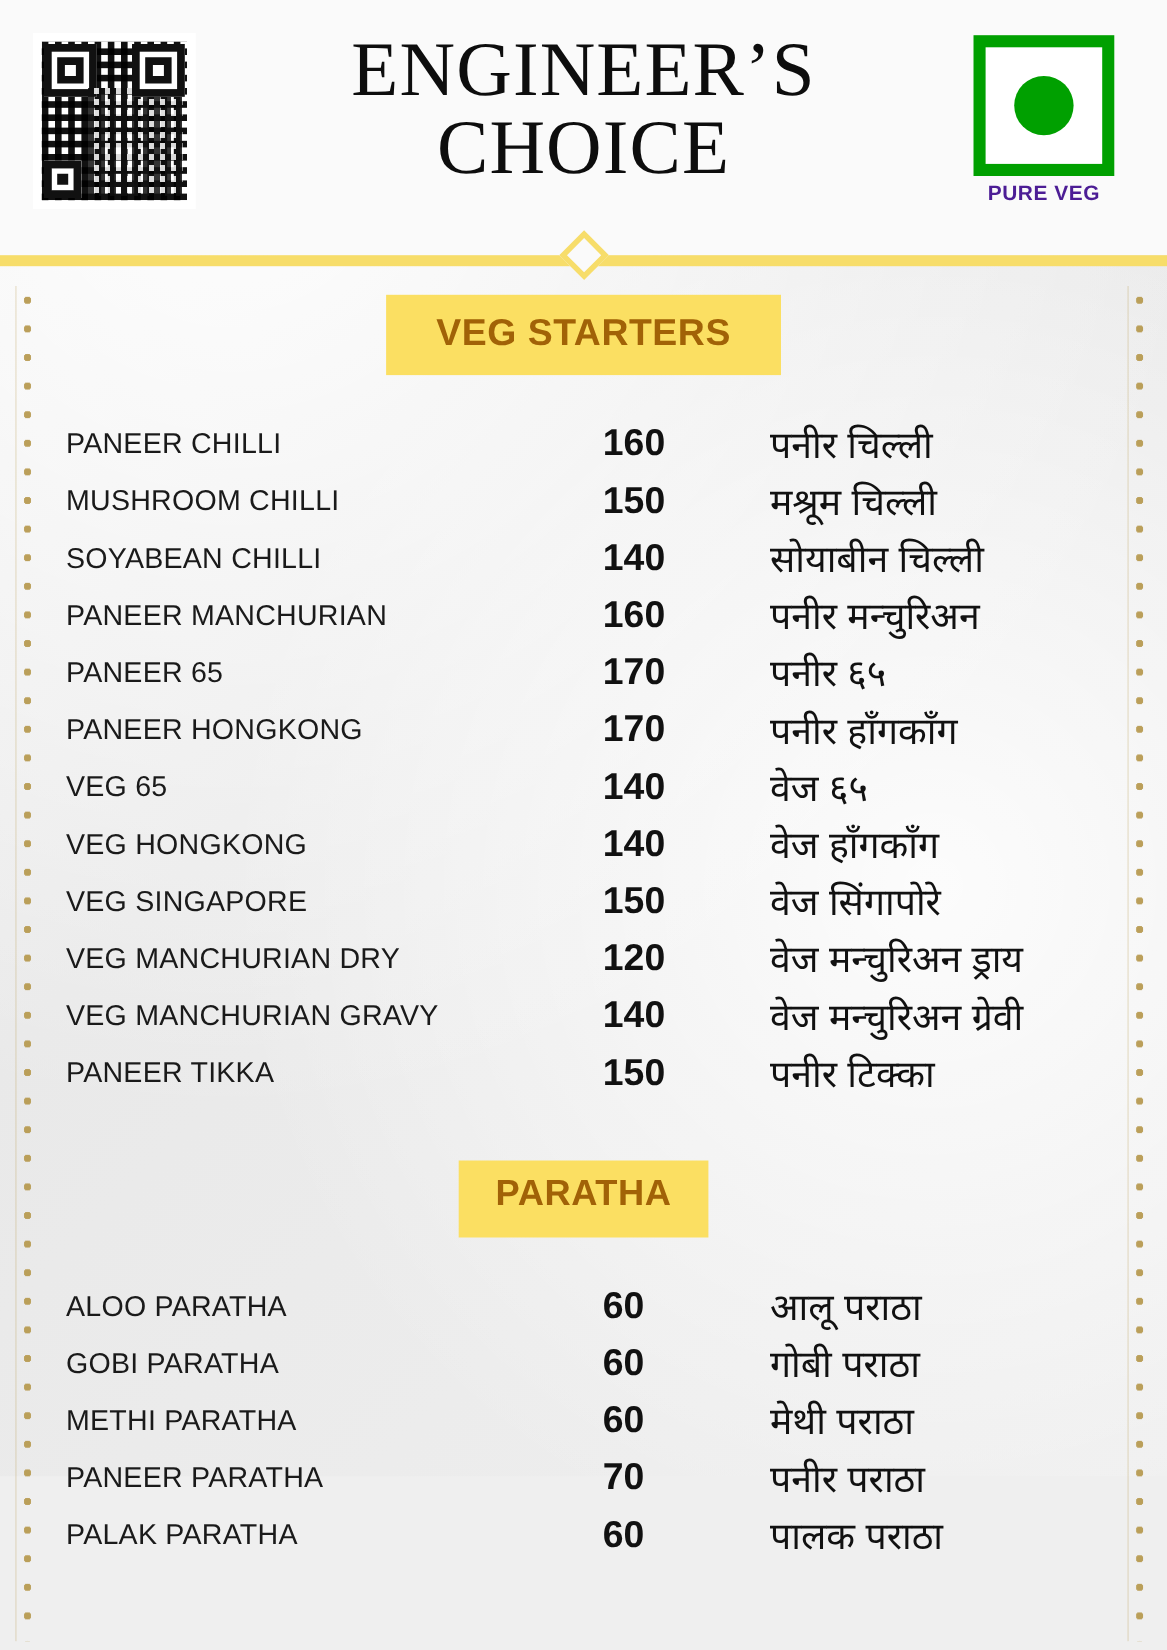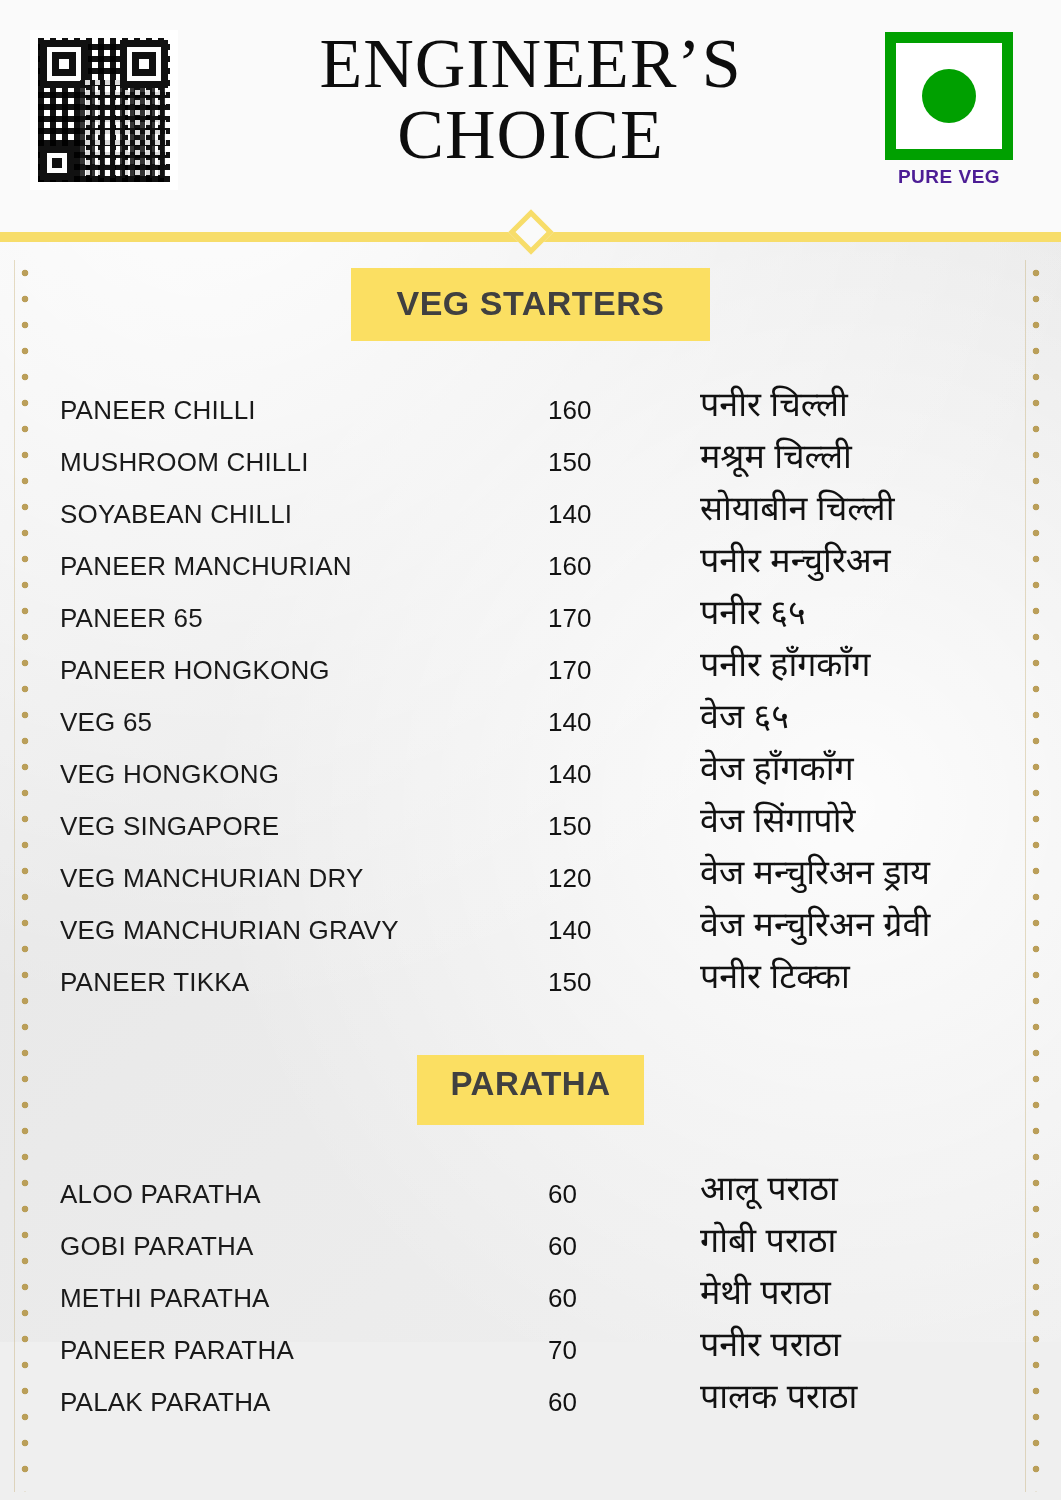--- a/index.html
+++ b/index.html
@@ -164,42 +164,42 @@
   
   .section { margin-top: 0; }
   .sec-head-wrap { text-align: center; }
   .sec-head {
     display: inline-block;
     background: #fbdf62;
     padding: 16px 46px 18px;
     font-size: 34px;
     font-weight: bold;
     letter-spacing: .5px;
-    color: #404040;
+    color: #a16207;
   }
   .sec-head.small { padding: 10px 34px 22px; font-size: 33px; }
 
   
   .items { margin: 36px 0 0 0; }
   .row {
     display: flex;
-    align-items: flex-end;
+    align-items: center;
     padding: 3px 0;
   }
   .name {
     width: 470px;
     font-size: 26px;
     color: #1a1a1a;
     letter-spacing: .2px;
     padding-left: 0;
   }
   .price {
     width: 170px;
-    font-size: 26px;
-    font-weight: normal;
+    font-size: 34px;
+    font-weight: bold;
     color: #111;
     text-align: left;
     padding-left: 18px;
   }
   .hindi {
     flex: 1;
     font-size: 34px;
     color: #111;
     font-family: "Liberation Sans", sans-serif;
   }

